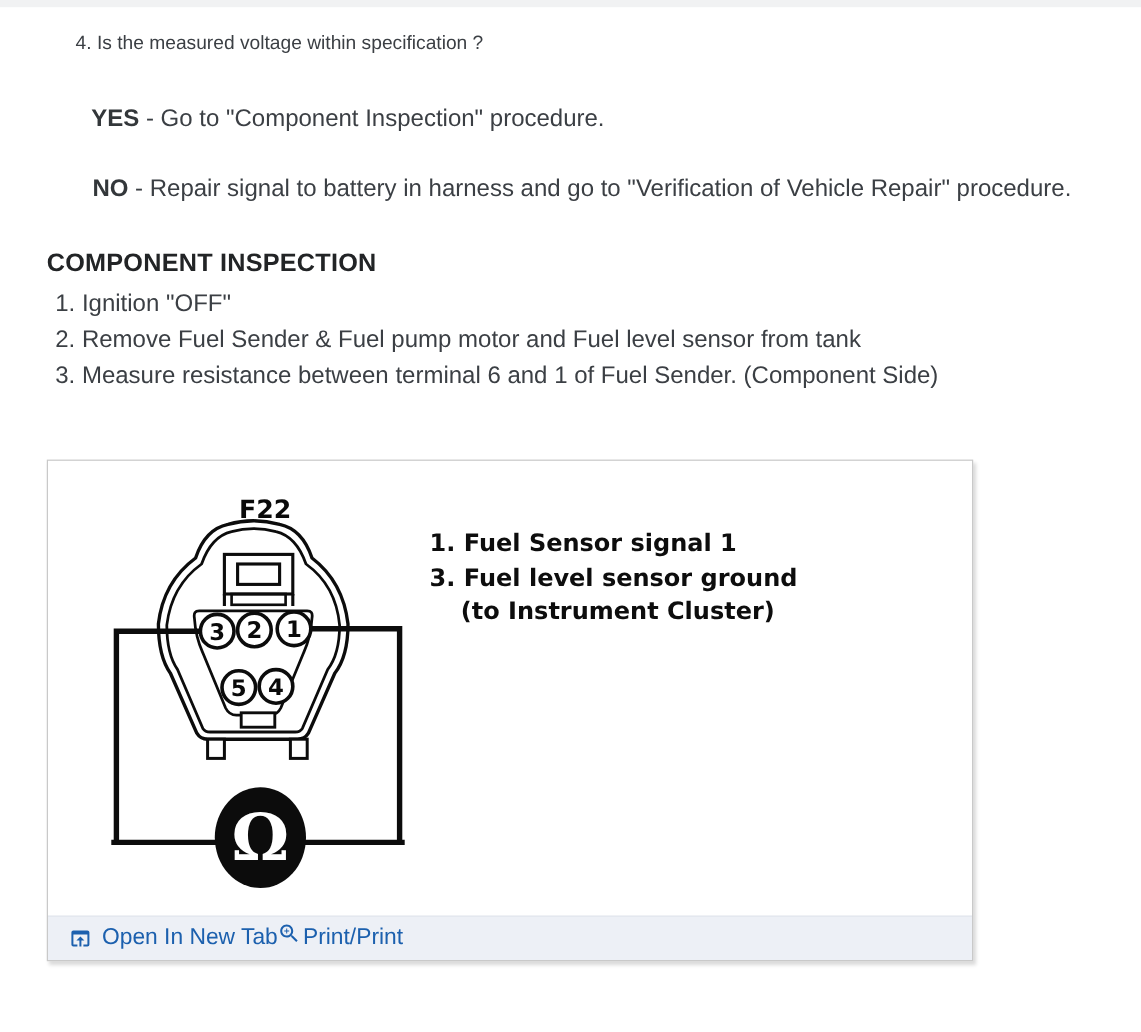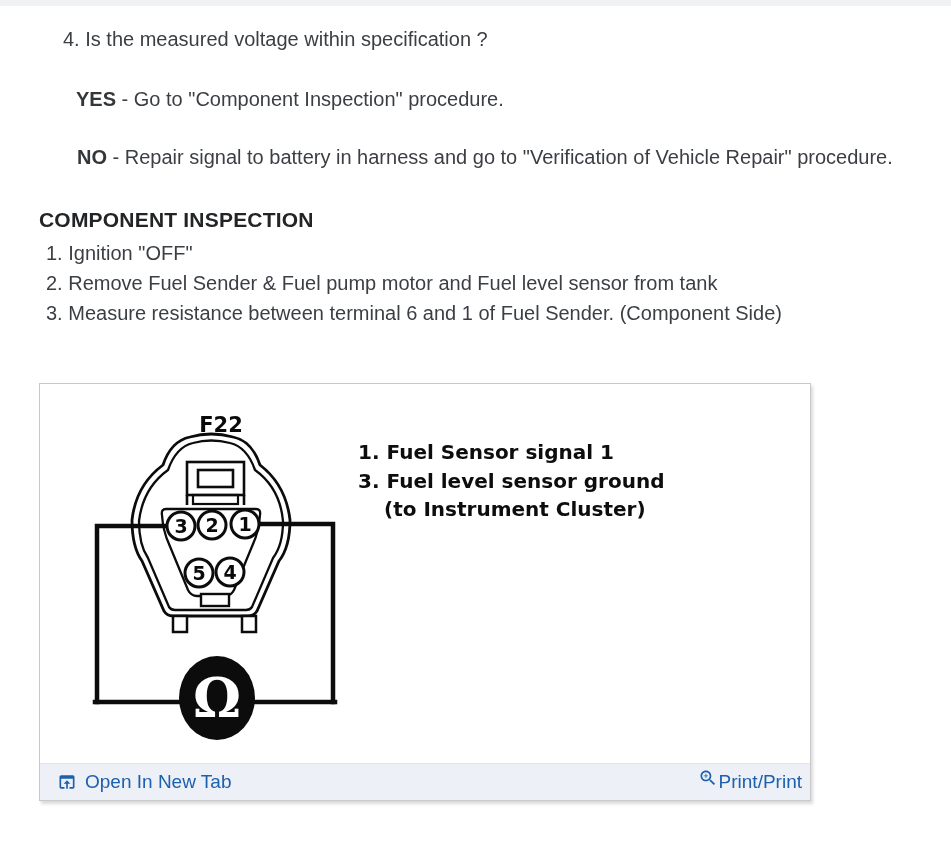--- a/index.html
+++ b/index.html
@@ -4,21 +4,21 @@
 <style>
   html,body{margin:0;padding:0;}
   body{
     width:951px;height:860px;position:relative;overflow:hidden;
     background:#ffffff;
     font-family:"Liberation Sans",sans-serif;
     color:var(--body-text,#3b3f44);
   }
   .top-strip{position:absolute;left:0;top:0;width:951px;height:6px;background:#f1f2f3;}
 
-  .q-line{position:absolute;left:63px;top:28px;font-size:20px;white-space:nowrap;}
+  .q-line{position:absolute;left:63px;top:28px;font-size:16px;white-space:nowrap;}
   .yes-line{position:absolute;left:76px;top:88px;font-size:20px;white-space:nowrap;}
   .no-line{position:absolute;left:77px;top:146px;font-size:20px;white-space:nowrap;}
   .bold-label{font-weight:bold;color:#33373a;}
 
   .section-title{position:absolute;left:39px;top:208px;font-size:21px;font-weight:bold;
     color:var(--heading-text,#222426);letter-spacing:.2px;white-space:nowrap;}
   .steps{position:absolute;left:46px;top:238px;font-size:20px;line-height:30px;}
   .steps div{white-space:nowrap;}
 
   .figure-panel{
@@ -30,21 +30,21 @@
   .f22{font:bold 21px "DejaVu Sans",sans-serif;fill:#0a0a0a;}
   .legend{font:bold 20px "DejaVu Sans",sans-serif;fill:#0d0d0d;}
   .pin-num{font:bold 19px "DejaVu Sans",sans-serif;fill:#0a0a0a;}
   .omega{font:bold 54px "DejaVu Serif",serif;fill:#ffffff;}
   .ink{stroke:var(--diagram-ink,#0c0c0c);fill:none;}
   .inkfill{fill:var(--diagram-ink,#0c0c0c);}
 
   .fig-footer{
     position:absolute;left:0;bottom:0;width:100%;height:37px;box-sizing:border-box;
     background:var(--footer-bg,#edf0f6);border-top:1px solid #e2e6ed;
-    display:flex;align-items:center;justify-content:space-between;
+    display:flex;align-items:center;
     padding:0 8px 0 17px;
   }
   .fig-link{display:flex;align-items:center;color:var(--link,#1c60ae);
     font-size:19px;text-decoration:none;cursor:pointer;white-space:nowrap;}
   .fig-link svg{fill:var(--link,#1c60ae);}
   .open-link svg{margin-right:8px;}
   .zoom-link svg{margin-right:1px;margin-bottom:8px;}
 </style>
 </head>
 <body>

